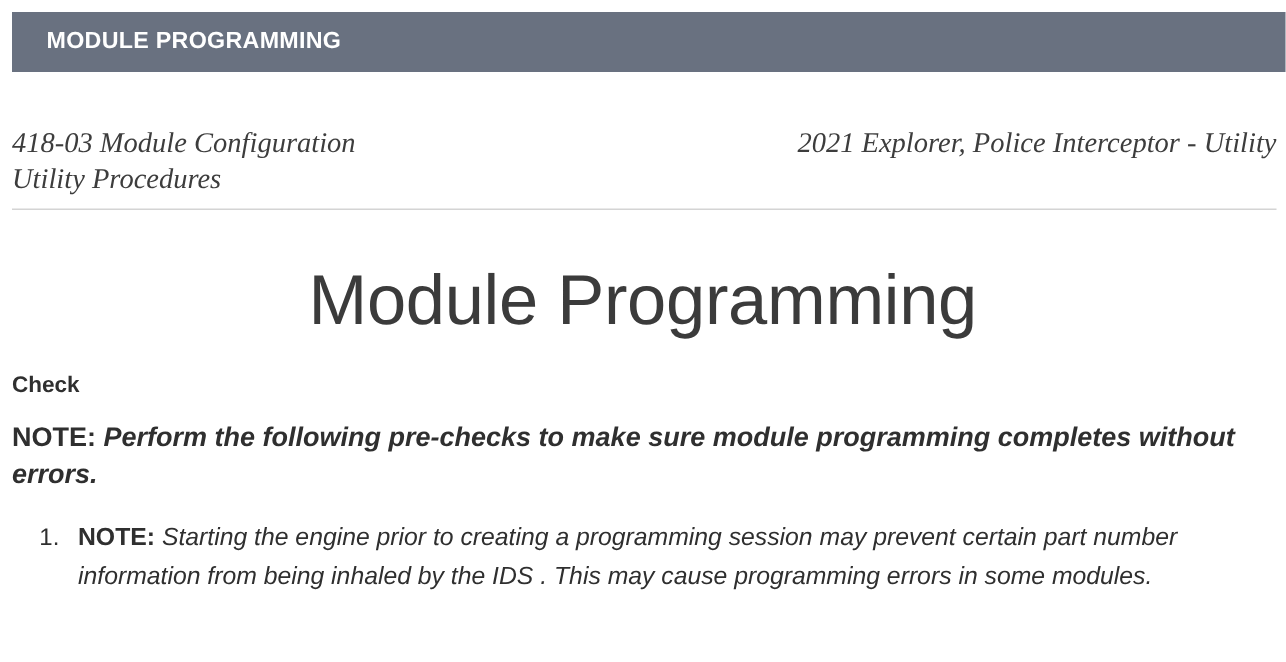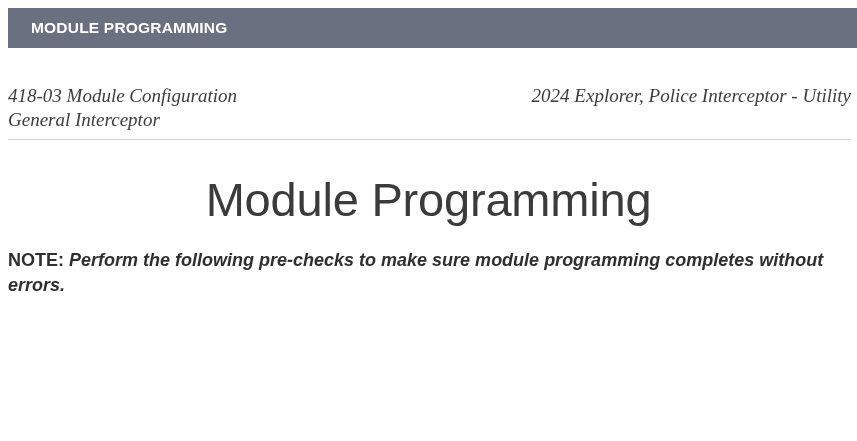--- a/index.html
+++ b/index.html
@@ -146,31 +146,40 @@
 <div class="page">
 
   <div class="banner">
     <span class="banner-title">MODULE PROGRAMMING</span>
   </div>
 
   <div class="meta">
     <div class="meta-row">
       <div class="meta-left">
         <div>418-03 Module Configuration</div>
-        <div>General Interceptor</div>
+        <div>Utility Procedures</div>
       </div>
-      <div class="meta-right">2024 Explorer, Police Interceptor - Utility</div>
+      <div class="meta-right">2021 Explorer, Police Interceptor - Utility</div>
     </div>
     <div class="meta-rule"></div>
   </div>
 
   <div class="doc-title">Module Programming</div>
 
   <div class="body">
+    <div class="section-head">Check</div>
 
     <p class="note-block">
       <span class="note-label">NOTE:</span>
       <span class="note-text">Perform the following pre-checks to make sure module programming completes without errors.</span>
     </p>
 
+    <ol class="steps">
+      <li>
+        <span class="step-body">
+          <span class="step-label">NOTE:</span>
+          <span class="step-text">Starting the engine prior to creating a programming session may prevent certain part number information from being inhaled by the IDS . This may cause programming errors in some modules.</span>
+        </span>
+      </li>
+    </ol>
   </div>
 
 </div>
 
 </body></html>

